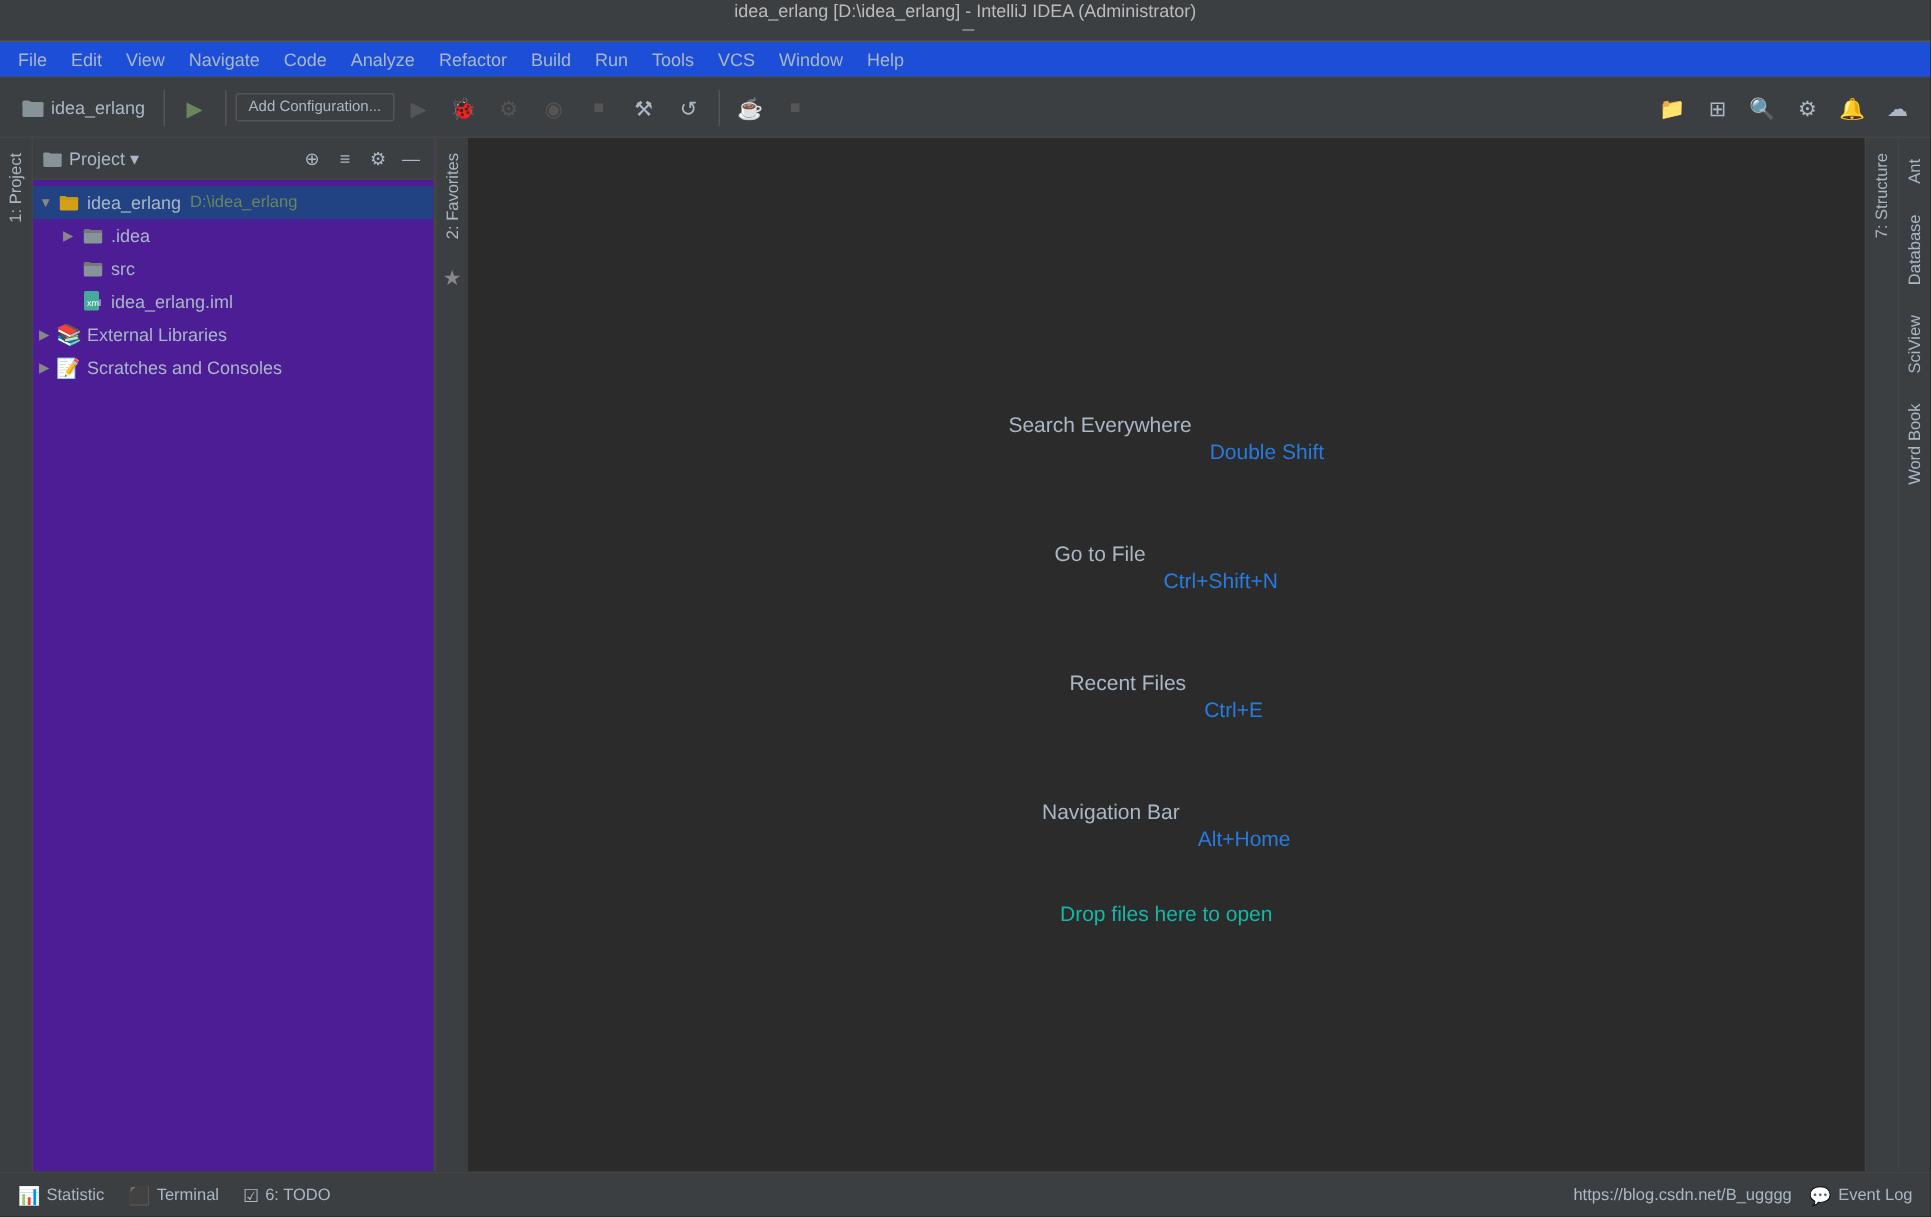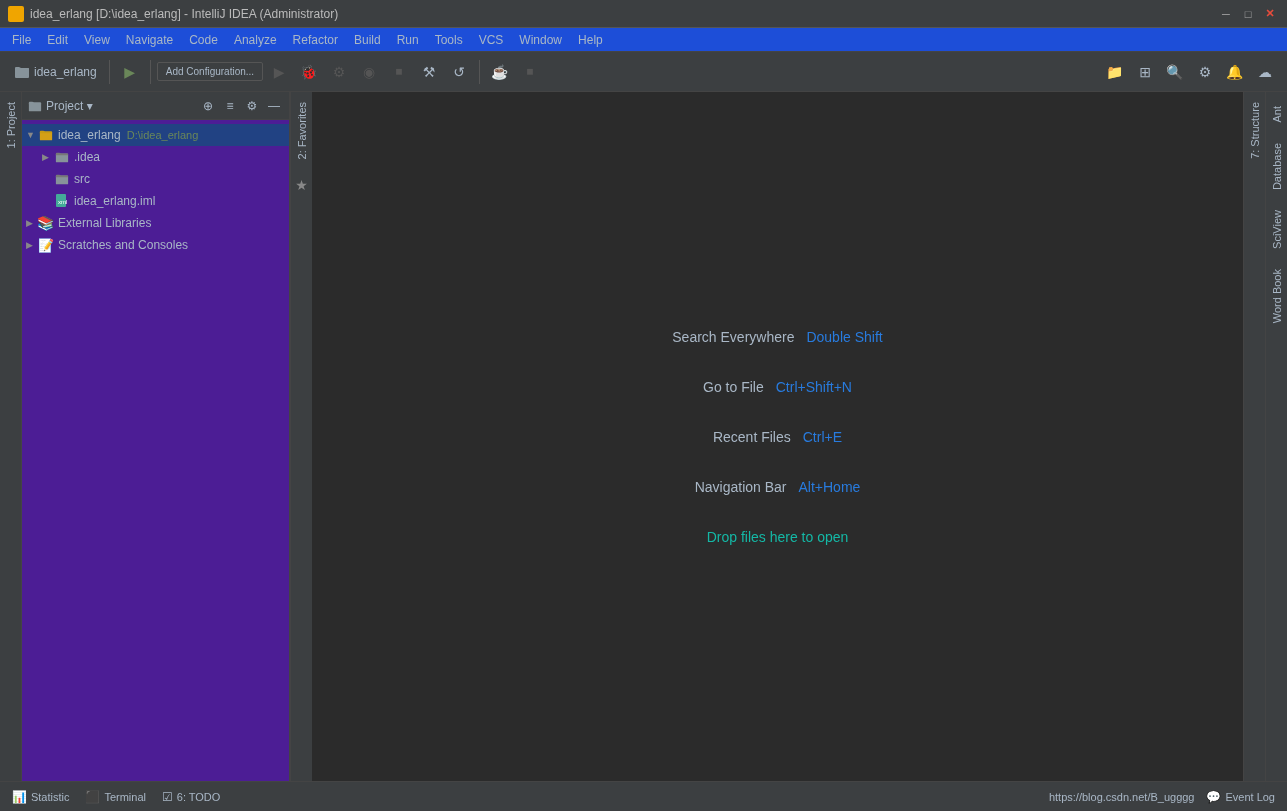--- a/index.html
+++ b/index.html
@@ -17,20 +17,21 @@
 
     
     #title-bar {
       background: #3c3f41;
       height: 28px;
       display: flex;
       align-items: center;
       padding: 0 8px;
       border-bottom: 1px solid #555;
       flex-shrink: 0;
+      flex-direction: column;
     }
     #title-bar .app-icon {
       width: 16px; height: 16px;
       margin-right: 6px;
       background: #f0a500;
       border-radius: 2px;
       display: inline-block;
     }
     #title-text {
       color: #bbb;
@@ -207,20 +208,21 @@
       display: flex;
       align-items: center;
       gap: 12px;
       font-size: 14px;
     }
     .hint-action {
       color: #a9b7c6;
     }
     .hint-shortcut {
       color: #287bde;
+      margin-top: 36px;
     }
     .hint-drop {
       color: #14b8a6;
       font-size: 14px;
     }
 
     
     #right-sidebar {
       width: 22px;
       background: #3c3f41;

